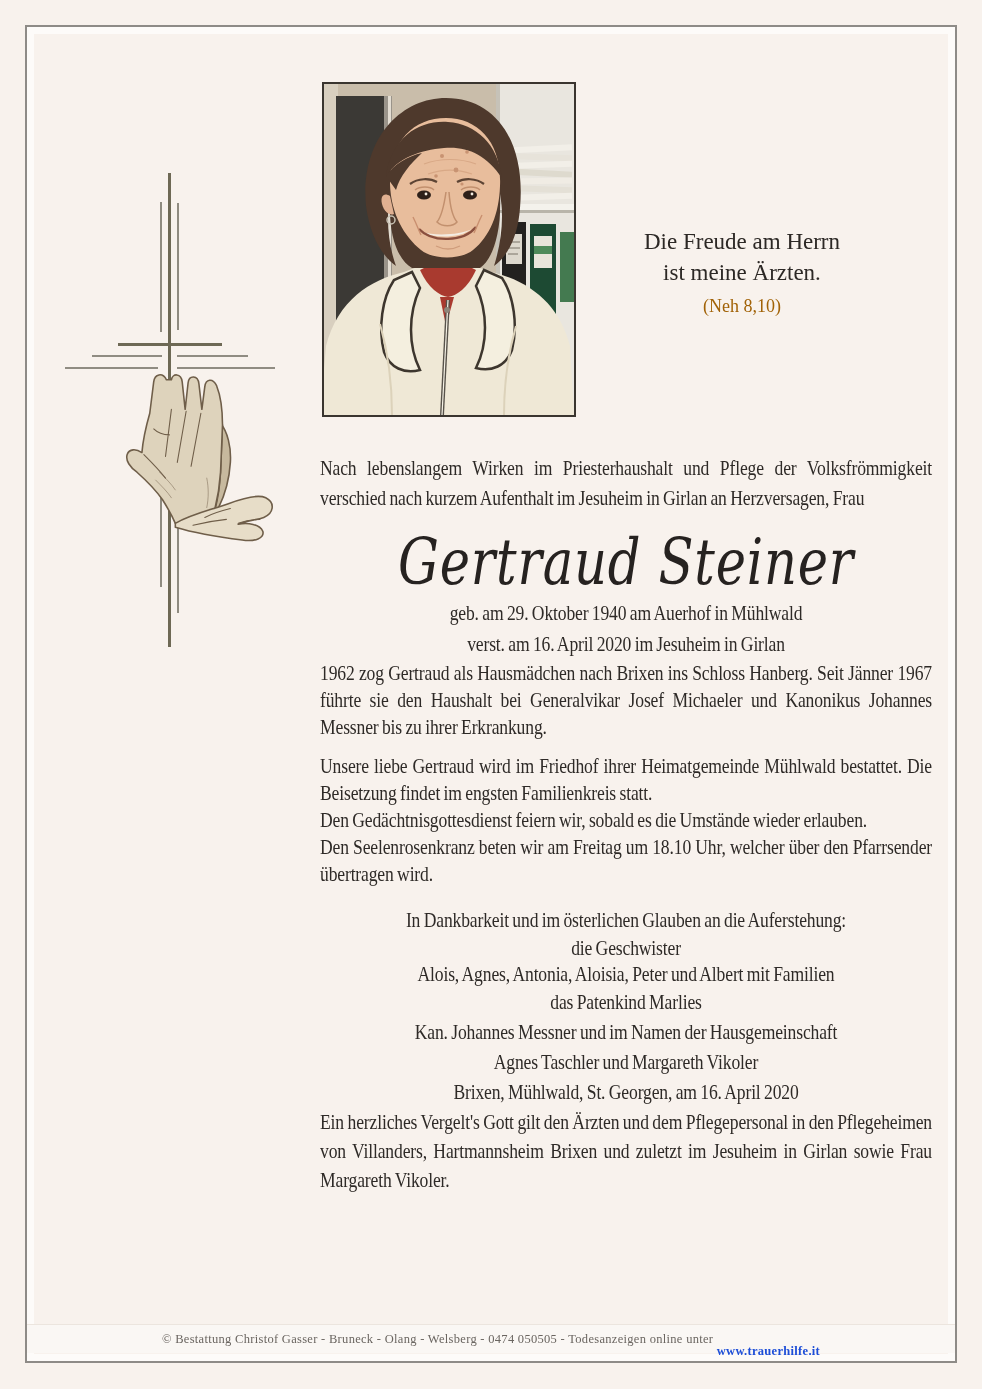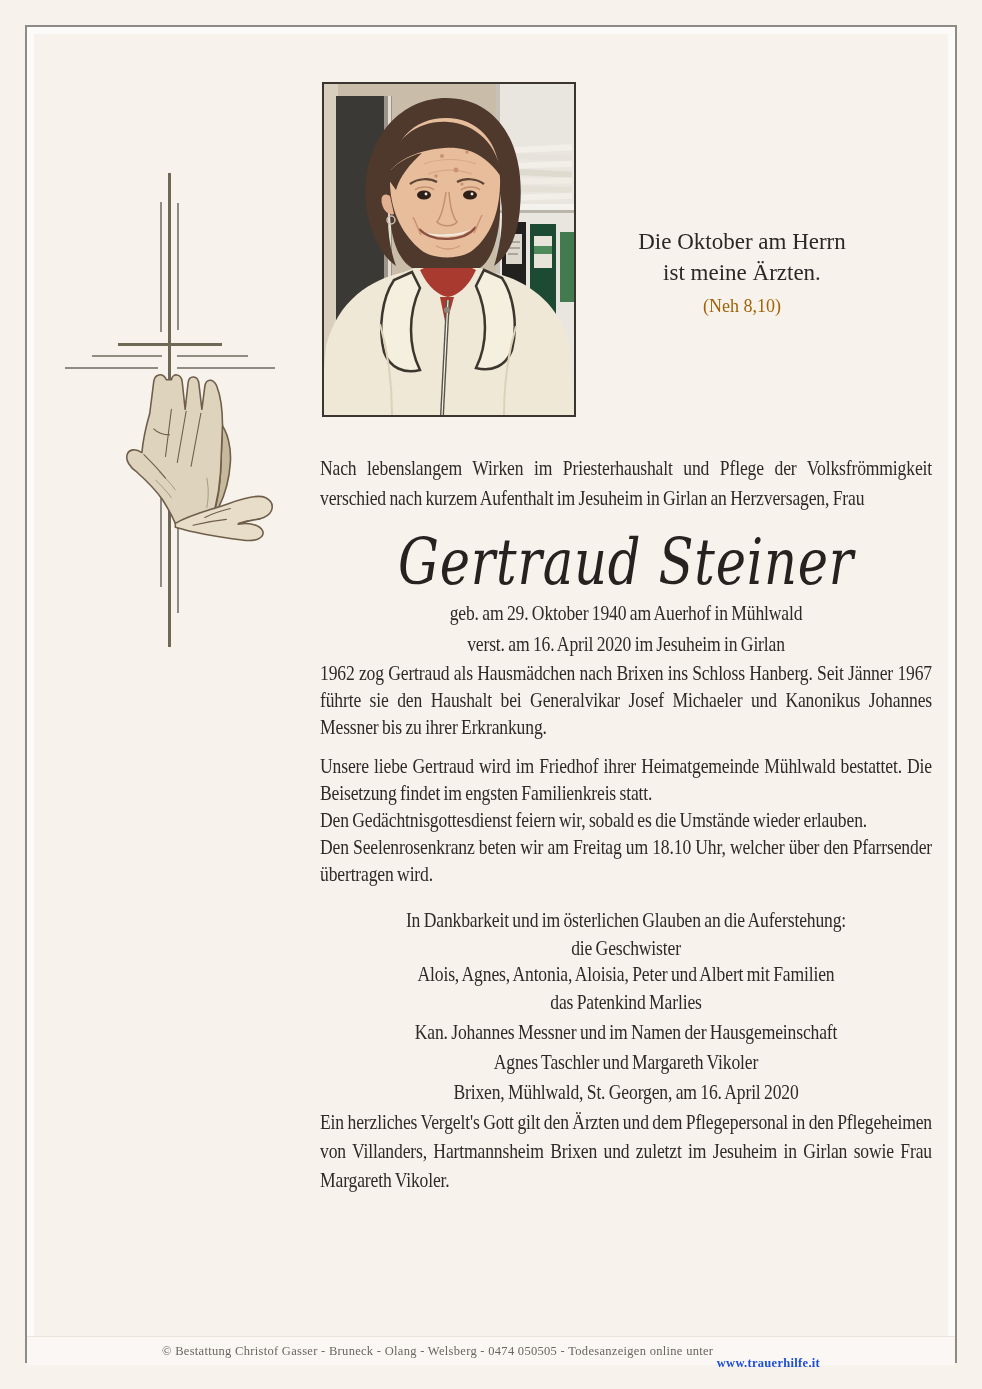--- a/index.html
+++ b/index.html
@@ -53,21 +53,21 @@
   .m-head{line-height:30px;}
   .m-sib{line-height:26px;margin-top:4px;}
   .m-sibnames{line-height:26px;}
   .m-god{line-height:30px;margin-top:4px;}
   .m-house{line-height:30px;}
   .m-housenames{line-height:30px;}
   .dateline{margin-top:22px;line-height:30px;}
   .thanks{margin-top:16px;line-height:29px;}
 
   
-  .footer{position:absolute;left:27px;right:27px;bottom:24px;height:28px;
+  .footer{position:absolute;left:27px;right:27px;bottom:36px;height:28px;
           background:#faf7f4;border-top:1px solid #ece5de;
           display:flex;align-items:center;justify-content:center;
           font-size:12.5px;letter-spacing:.3px;color:#6a6560;white-space:pre;}
   .footer .b{font-weight:bold;color:#1d4ed8;margin-top:24px;}
 </style>
 </head>
 <body>
 
 <div class="page">
 
@@ -180,21 +180,21 @@
       <circle cx="132" cy="86" r="2.4" fill="#c89372"></circle>
       <circle cx="143" cy="68" r="1.8" fill="#c89372"></circle>
       <circle cx="112" cy="92" r="1.8" fill="#c89372"></circle>
       <circle cx="138" cy="100" r="1.6" fill="#c89372"></circle>
 
       <path d="M112 162 C120 166 128 166 136 162" stroke="#cf9c7b" stroke-width="1.3" fill="none"></path>
     </svg>
   </div>
 
   <div class="quote">
-    <p>Die Oktober am Herrn</p>
+    <p>Die Freude am Herrn</p>
     <p>ist meine Ärzten.</p>
     <p class="ref">(Neh 8,10)</p>
   </div>
 
   <div class="content">
     <p class="body just intro">Nach lebenslangem Wirken im Priesterhaushalt und Pflege der Volksfrömmigkeit verschied nach kurzem Aufenthalt im Jesuheim in Girlan an Herzversagen, Frau</p>
 
     <h1 class="name">Gertraud Steiner</h1>
 
     <p class="body center dates">geb. am 29. Oktober 1940 am Auerhof in Mühlwald</p>

